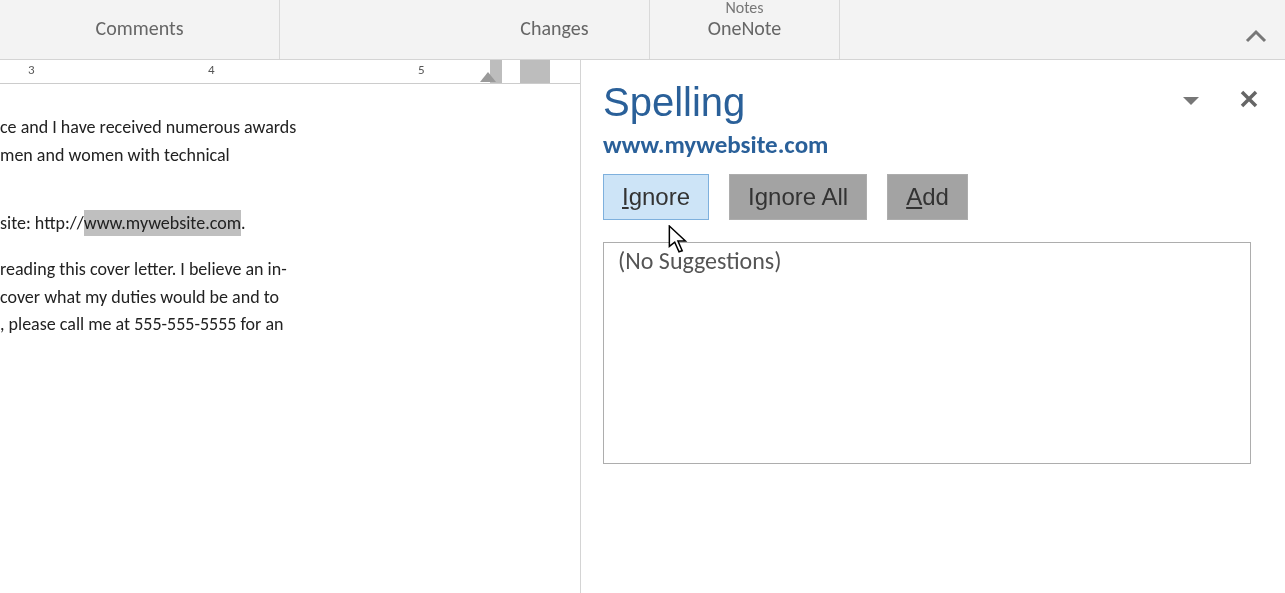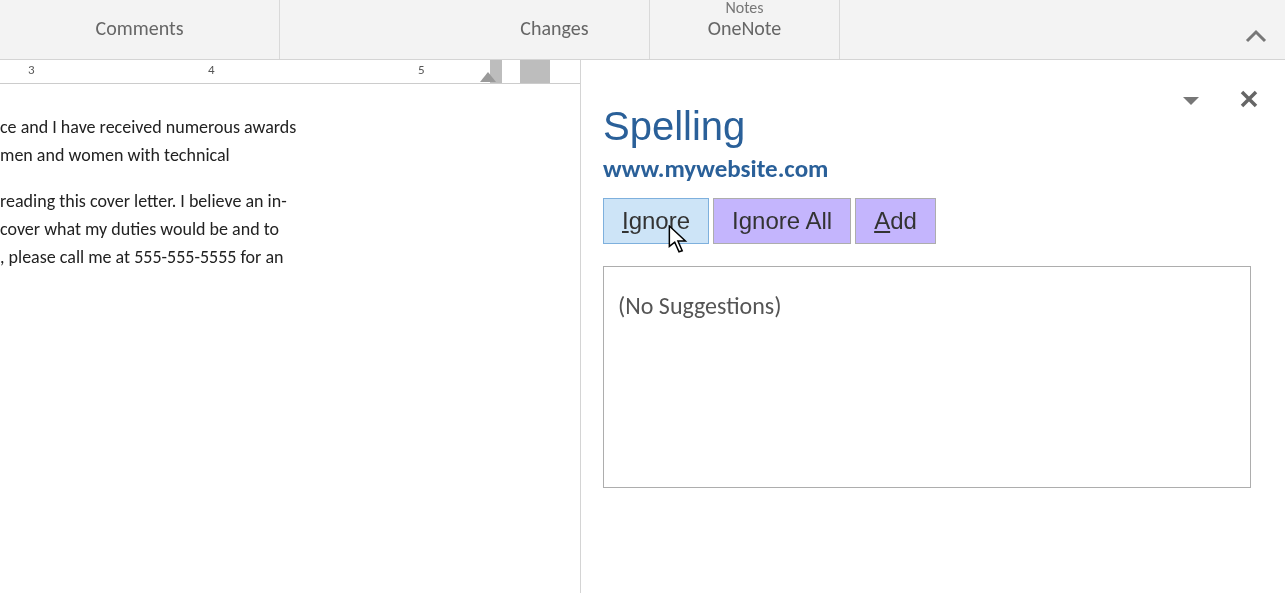--- a/index.html
+++ b/index.html
@@ -88,58 +88,57 @@
     border-left: 1px solid #d4d4d4;
     padding: 20px 22px 0 22px;
     position: relative;
   }
   .pane-title {
     font-size: 40px;
     font-weight: 300;
     color: #2a6099;
     font-family: "Segoe UI Light","Segoe UI",sans-serif;
     margin-bottom: 4px;
-    margin-top: 24px;
   }
   .pane-word {
     font-size: 25px;
     font-weight: 700;
     color: #2a6099;
     margin-bottom: 14px;
   }
   .pane-controls {
     position:absolute;
     top: 22px;
     right: 26px;
     display:flex;
     gap: 38px;
     align-items:center;
     color:#666;
   }
   .pane-controls span { font-size: 20px; }
-  .btn-row { display:flex; gap: 4px; margin-bottom: 22px; }
+  .btn-row { display:flex; gap: 20px; margin-bottom: 22px; }
   .btn {
-    background:#c4b5fd;
+    background:#a3a3a3;
     border:1px solid #adadad;
     font-size: 24px;
     color: #333;
     padding: 8px 18px;
     font-family: "Segoe UI", sans-serif;
     cursor: pointer;
   }
   .btn.active {
     background: #cde4f7;
     border-color: #7eb0dd;
   }
   .btn .u { text-decoration: underline; }
   .suggest-box {
     border: 1px solid #adadad;
     width: 648px;
     height: 222px;
-    padding: 24px 14px;
+    padding: 3px 14px;
     font-size: 24px;
     color: #555;
   }
   .cursor-arrow {
     position: absolute;
     left: 668px;
     top: 225px;
     width: 22px;
     height: 30px;
     pointer-events: none;
@@ -178,20 +177,23 @@
       <span class="ruler-num" style="left:418px">5</span>
       <div class="ruler-shade" style="left:490px;width:12px"></div>
       <div class="ruler-shade" style="left:520px;width:30px"></div>
       <div class="ruler-marker" style="left:480px"></div>
     </div>
 
     <div class="doc-page">
       <p>
         <span>ce and I have received numerous awards</span><br>
         <span> men and women with technical</span>
+      </p>
+      <p style="margin-top:40px">
+        <span>site: http://</span><span class="hl">www.mywebsite.com</span><span>.</span>
       </p>
       <p style="margin-top:3px">
         <span> reading this cover letter. I believe an in-</span><br>
         <span>cover what my duties would be and to</span><br>
         <span>, please call me at 555-555-5555 for an</span><br>
       </p>
     </div>
   </div>
 
   <div class="pane">

